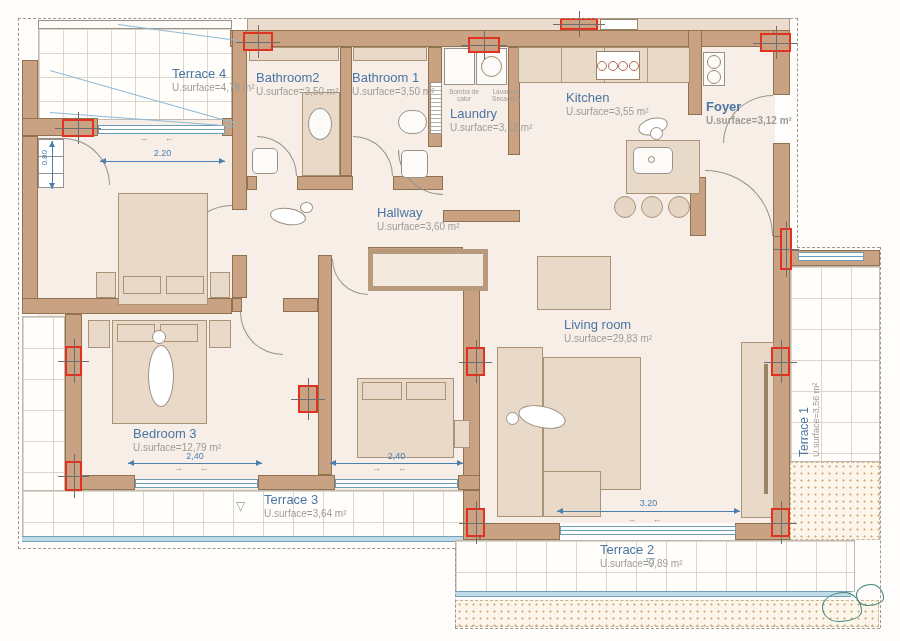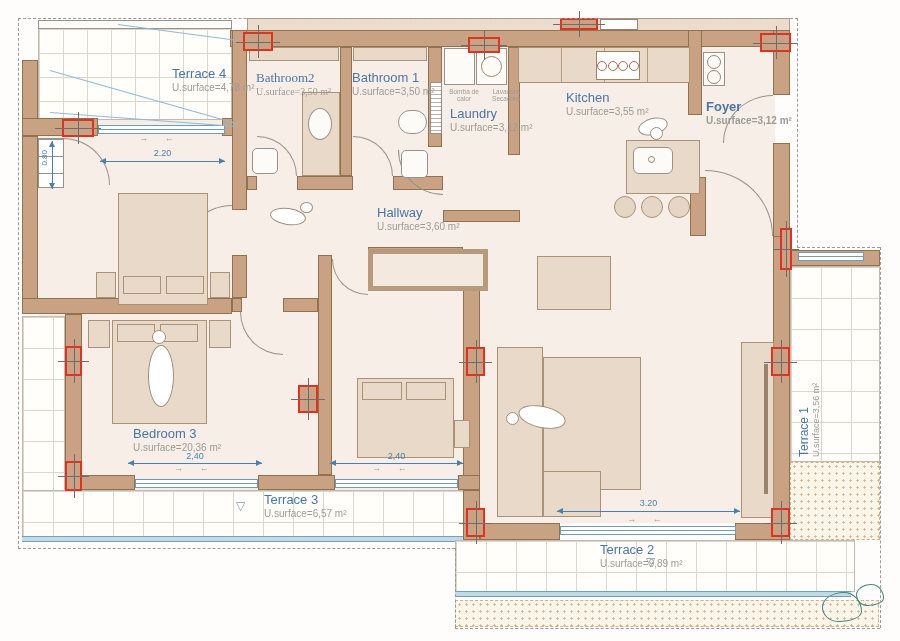--- a/index.html
+++ b/index.html
@@ -276,21 +276,21 @@
   <div class="abs dash-v" style="left:880px;top:247px;height:381px;"></div>
   <div class="abs dash-h" style="left:455px;top:628px;width:425px;"></div>
   <div class="abs dash-v" style="left:455px;top:548px;height:80px;"></div>
   <div class="abs dash-h" style="left:18px;top:548px;width:437px;"></div>
   <div class="abs dash-v" style="left:18px;top:18px;height:531px;"></div>
 
   <div class="abs lbl" style="left:132px;top:66px;margin-left:40px;">
     <span class="nm">Terrace 4</span>
     <span class="sf">U.surface=4,78 m²</span>
   </div>
-  <div class="abs lbl" style="left:256px;top:70px;font-family:Liberation Serif, serif;">
+  <div class="abs lbl" style="left:256px;top:70px;">
     <span class="nm">Bathroom2</span>
     <span class="sf">U.surface=3,50 m²</span>
   </div>
   <div class="abs lbl" style="left:352px;top:70px;">
     <span class="nm">Bathroom 1</span>
     <span class="sf">U.surface=3,50 m²</span>
   </div>
   <div class="abs tinylbl" style="left:446px;top:88px;width:36px;">Bomba de calor</div>
   <div class="abs tinylbl" style="left:484px;top:88px;width:44px;">Lavadora Secadora</div>
   <div class="abs lbl" style="left:450px;top:106px;">
@@ -304,25 +304,29 @@
   <div class="abs lbl" style="left:706px;top:99px;font-weight:bold;">
     <span class="nm">Foyer</span>
     <span class="sf">U.surface=3,12 m²</span>
   </div>
   <div class="abs lbl" style="left:377px;top:205px;">
     <span class="nm">Hallway</span>
     <span class="sf">U.surface=3,60 m²</span>
   </div>
   <div class="abs lbl" style="left:133px;top:426px;">
     <span class="nm">Bedroom 3</span>
-    <span class="sf">U.surface=20,36 m²</span>
+    <span class="sf">U.surface=12,79 m²</span>
+  </div>
+  <div class="abs lbl" style="left:564px;top:317px;">
+    <span class="nm">Living room</span>
+    <span class="sf">U.surface=29,83 m²</span>
   </div>
   <div class="abs lbl" style="left:264px;top:492px;">
     <span class="nm">Terrace 3</span>
-    <span class="sf">U.surface=6,57 m²</span>
+    <span class="sf">U.surface=3,64 m²</span>
   </div>
   <div class="abs lbl" style="left:600px;top:542px;">
     <span class="nm">Terrace 2</span>
     <span class="sf">U.surface=9,89 m²</span>
   </div>
   <div class="abs lbl vtext" style="left:797px;top:332px;height:125px;">
     <span class="nm" style="font-size:12px;">Terrace 1</span>
     <span class="sf" style="font-size:9px;">U.surface=3,56 m²</span>
   </div>
 

